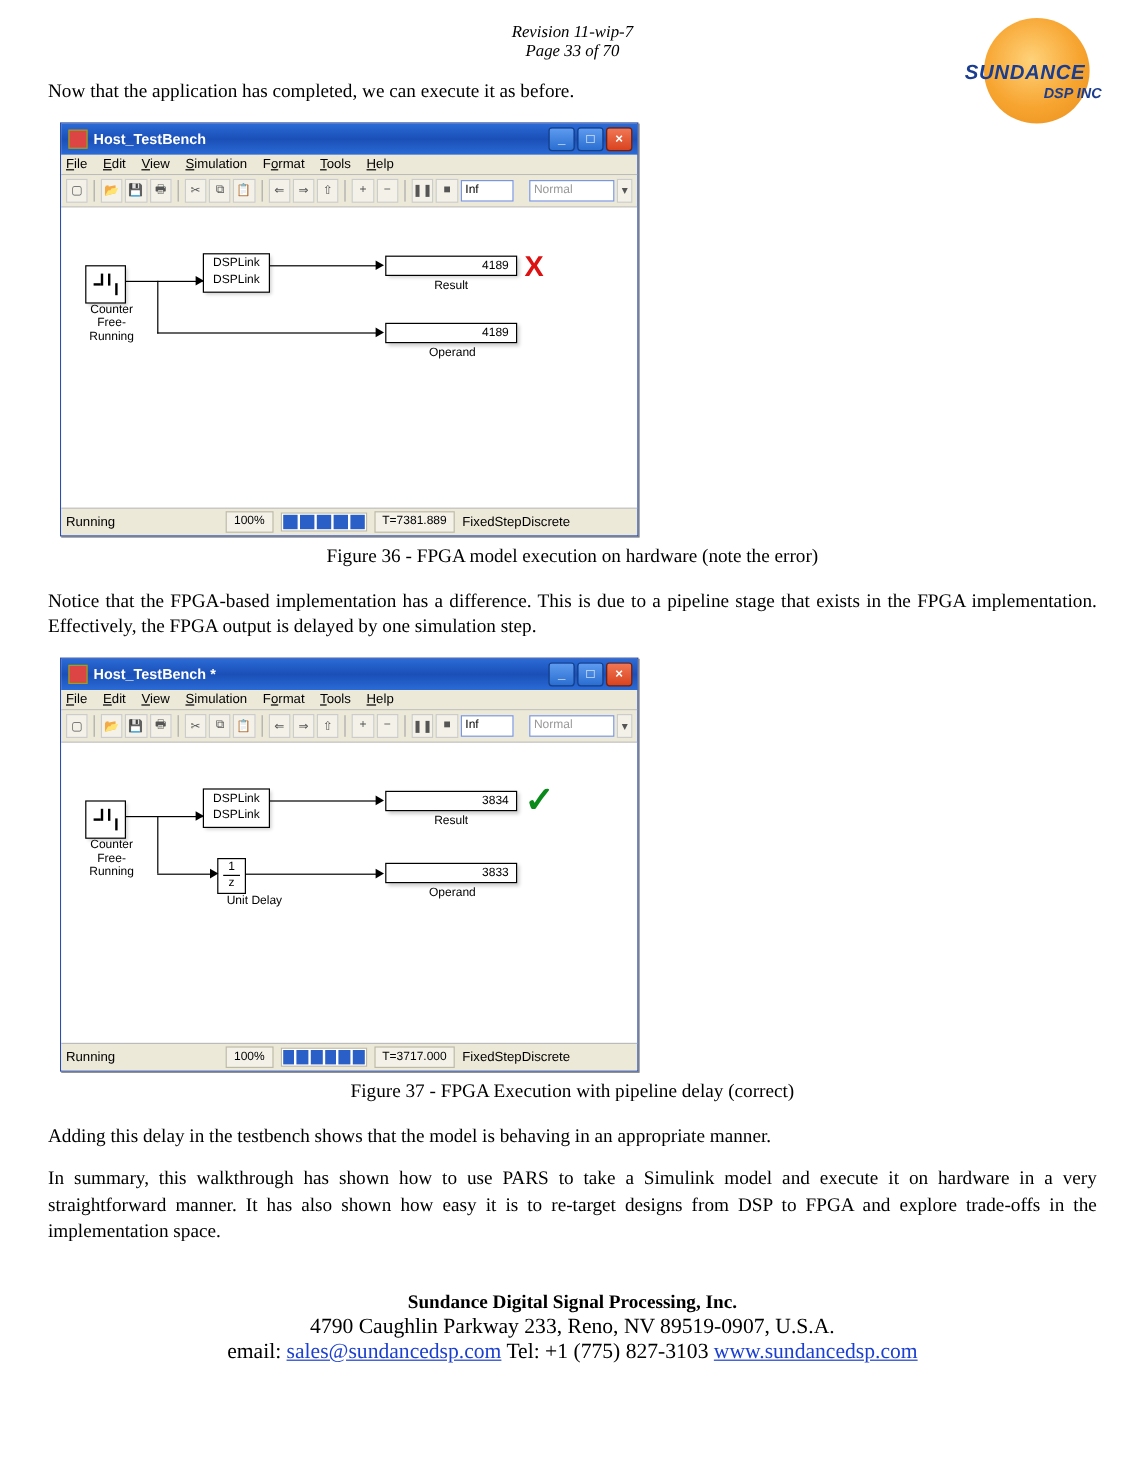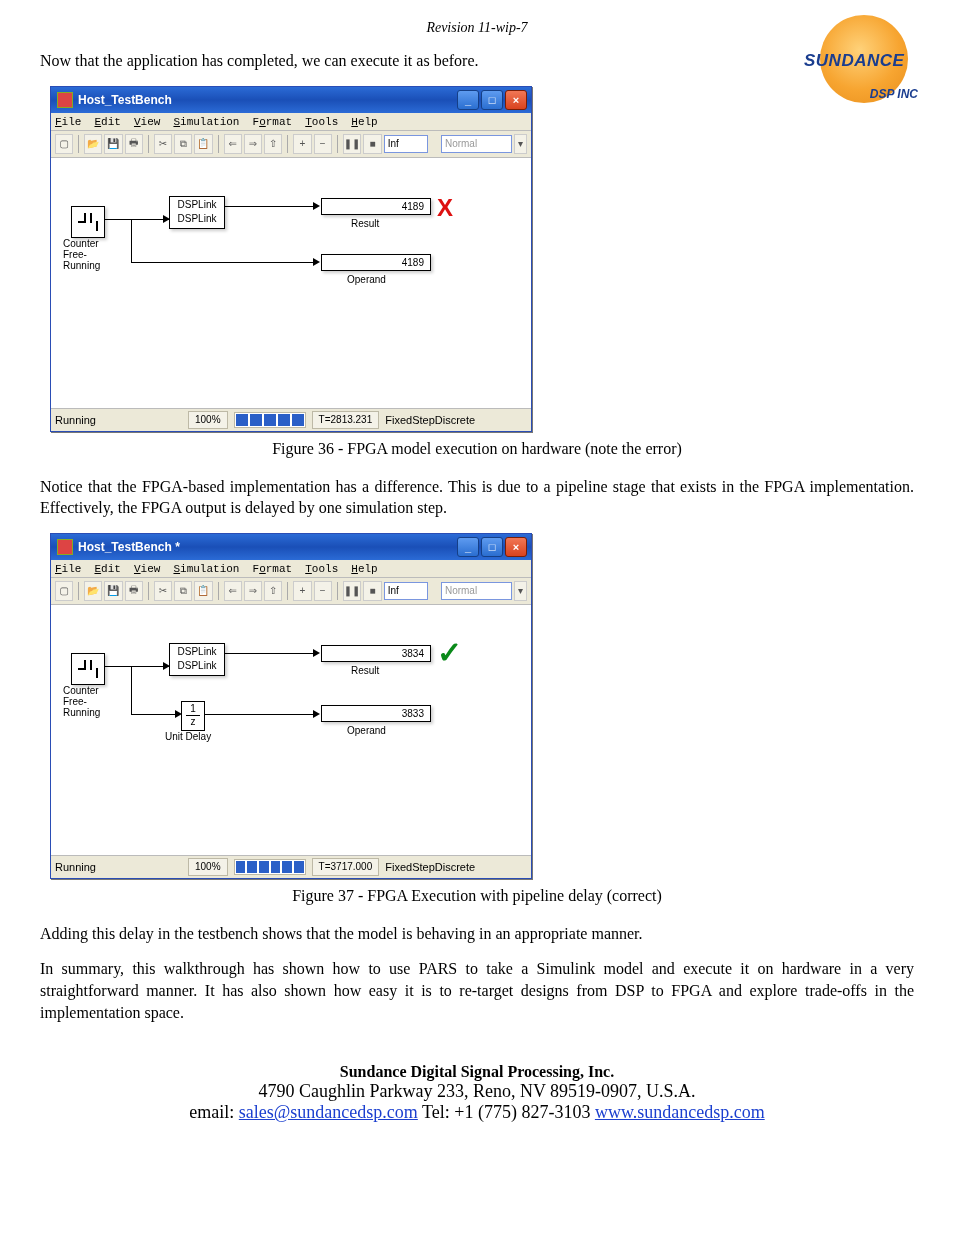--- a/index.html
+++ b/index.html
@@ -48,21 +48,20 @@
   }
   .logo-text2 {
     position: absolute;
     top: 56px;
     right: 6px;
     font-family: Arial, sans-serif;
     font-weight: bold;
     font-style: italic;
     color: #1a3d8f;
     font-size: 12px;
-    margin-top: 16px;
   }
   .body-text {
     font-size: 16px;
     margin: 14px 0;
     line-height: 1.35;
   }
   .justify { text-align: justify; }
   .figure-caption {
     text-align: center;
     font-size: 16px;
@@ -108,21 +107,21 @@
   }
   .winbtn.close {
     background: linear-gradient(#f17755,#d9431f);
     border-color:#7a1d05;
   }
   .menubar {
     background: #ece9d8;
     padding: 2px 4px;
     border-bottom: 1px solid #bbb;
   }
-  .menubar span { margin-right: 10px; font-family: Liberation Mono, monospace; }
+  .menubar span { margin-right: 10px; }
   .menubar span u { text-decoration: underline; }
   .toolbar {
     background: #ece9d8;
     padding: 3px 4px;
     display:flex;
     align-items:center;
     gap:2px;
     border-bottom:1px solid #bbb;
   }
   .tbtn {
@@ -154,21 +153,21 @@
     border:1px solid #000;
     background:#fff;
     font-size:10px;
     text-align:center;
     box-shadow: 2px 2px 3px rgba(0,0,0,.2);
   }
   .block.nb { box-shadow:none; }
   .blabel {
     position:absolute;
     font-size:10px;
-    text-align:left;
+    text-align:center;
     color:#000;
   }
   .line {
     position:absolute;
     background:#000;
   }
   .arrowR {
     position:absolute;
     width:0;height:0;
     border-top:4px solid transparent;
@@ -243,20 +242,21 @@
     left:6px; top:2px;
     width:2px; height:10px; background:#000;
     box-shadow: 6px 0 0 #000, 12px 8px 0 #000;
   }
 </style>
 </head>
 <body>
 
 <div class="header-block">
   <div>Revision 11-wip-7</div>
+  <div>Page 33 of 70</div>
   <div class="logo">
     <div class="logo-circle"></div>
     <div class="logo-text1">SUNDANCE</div>
     <div class="logo-text2">DSP INC</div>
   </div>
 </div>
 
 <p class="body-text">Now that the application has completed, we can execute it as before.</p>
 
 <div class="screenshot-wrap">
@@ -331,21 +331,21 @@
       <span>Running</span>
       <span style="flex:0 0 80px"></span>
       <span class="sfield">100%</span>
       <span class="progress">
         <span class="seg"></span>
           <span class="seg"></span>
           <span class="seg"></span>
           <span class="seg"></span>
           <span class="seg"></span>
       </span>
-      <span class="sfield">T=2813.231</span>
+      <span class="sfield">T=7381.889</span>
       <span>FixedStepDiscrete</span>
     </div>
   </div>
 </div>
 <p class="figure-caption">Figure 36 - FPGA model execution on hardware (note the error)</p>
 
 <p class="body-text justify">Notice that the FPGA-based implementation has a difference.  This is due to a pipeline stage that exists in the FPGA implementation.  Effectively, the FPGA output is delayed by one simulation step.</p>
 
 <div class="screenshot-wrap">
   <div class="sim-window">
@@ -397,21 +397,21 @@
 
       <div class="block" style="left:118px;top:38px;width:54px;height:30px;line-height:14px;padding-top:1px">
         <div>DSPLink</div>
         <div>DSPLink</div>
       </div>
 
       <div class="block nb" style="left:130px;top:96px;width:22px;height:28px;line-height:12px;font-size:10px;">
         <div style="border-bottom:1px solid #000;margin:1px 4px 0 4px">1</div>
         <div>z</div>
       </div>
-      <div class="blabel" style="left:114px;top:126px;width:56px">Unit Delay</div>
+      <div class="blabel" style="left:133px;top:126px;width:56px">Unit Delay</div>
 
       <div class="display" style="left:270px;top:40px"><span>3834</span></div>
       <div class="blabel" style="left:300px;top:60px;width:50px">Result</div>
       <div class="mark chk" style="left:386px;top:30px">✓</div>
 
       <div class="display" style="left:270px;top:100px"><span>3833</span></div>
       <div class="blabel" style="left:296px;top:120px;width:60px">Operand</div>
 
       <div class="line" style="left:54px;top:61px;width:64px;height:1px"></div>
       <div class="arrowR" style="left:112px;top:57px"></div>

